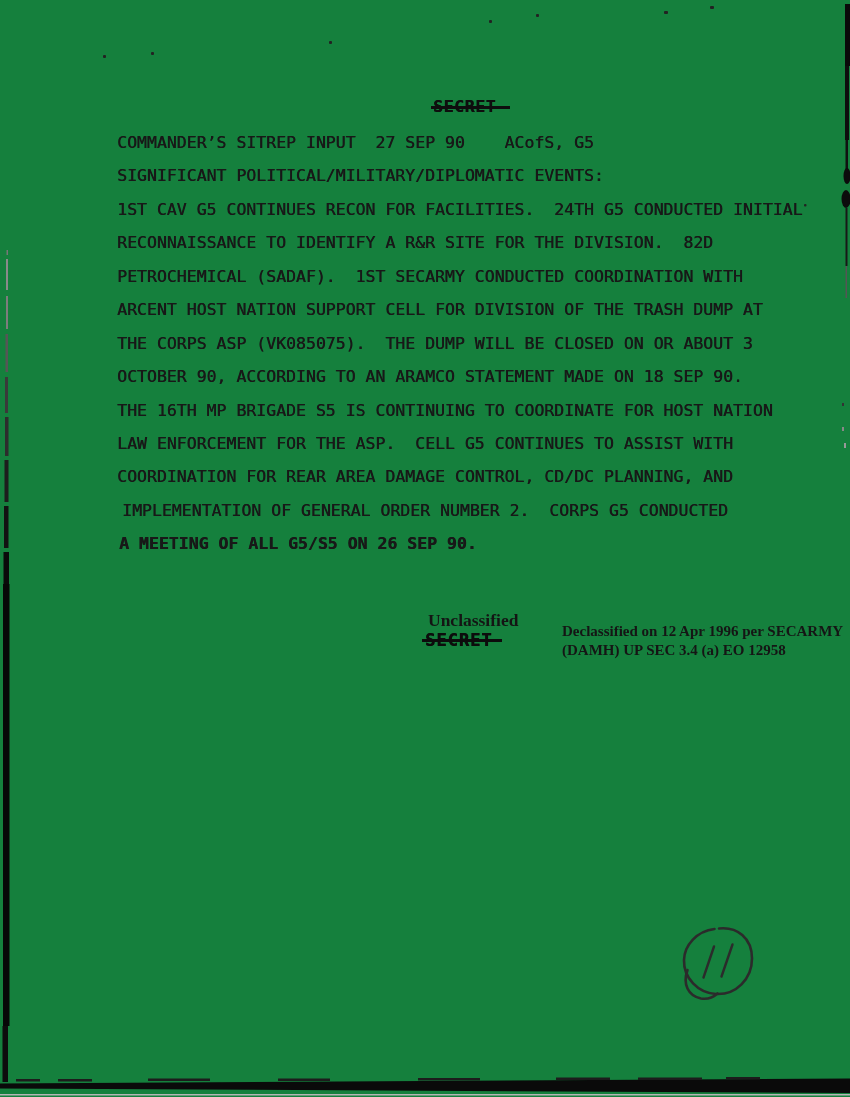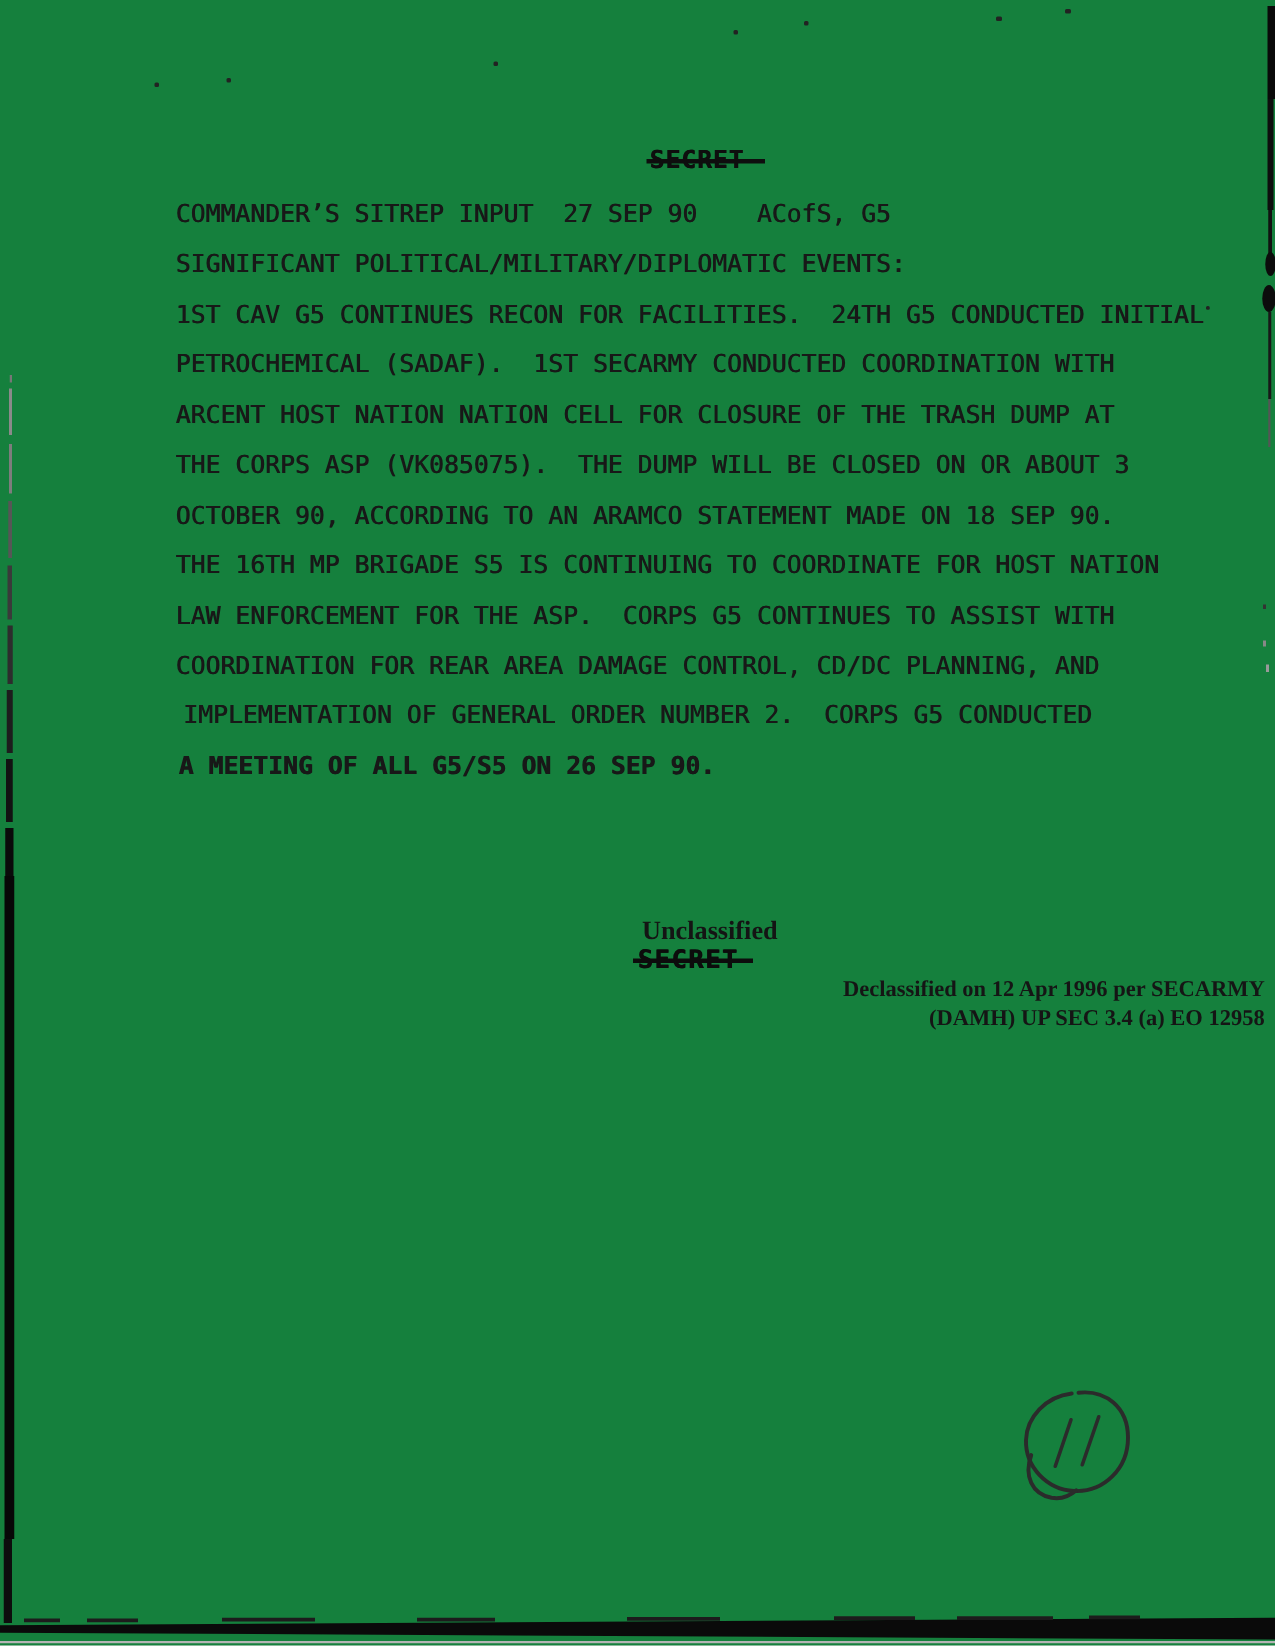--- a/index.html
+++ b/index.html
@@ -84,27 +84,26 @@
     left: -3px;
     right: -10px;
     top: 46%;
     height: 3.2px;
     background: #0c0c0c;
   }
   
   .declass-note {
     position: absolute;
     left: 562px;
-    top: 651px;
+    top: 622px;
     font-family: "Liberation Serif", "DejaVu Serif", serif;
     font-weight: bold;
     font-size: 15px;
     line-height: 18.6px;
     color: #151515;
-    text-align: right;
   }
 </style>
 </head>
 <body>
 
 <div class="page">
 
   <svg class="artifacts" viewBox="0 0 850 1097">
     <g>
       <rect x="6.5" y="250" width="1.5" height="5" fill="#777"></rect>
@@ -163,26 +162,27 @@
 
   <div class="secret-top">
     <span>SECRET</span>
     <span class="strike"></span>
   </div>
 
   <div class="typewriter">
     <div class="tw-line">COMMANDER’S SITREP INPUT  27 SEP 90    ACofS, G5</div>
     <div class="tw-line">SIGNIFICANT POLITICAL/MILITARY/DIPLOMATIC EVENTS:</div>
     <div class="tw-line">1ST CAV G5 CONTINUES RECON FOR FACILITIES.  24TH G5 CONDUCTED INITIAL</div>
+    <div class="tw-line">RECONNAISSANCE TO IDENTIFY A R&amp;R SITE FOR THE DIVISION.  82D</div>
     <div class="tw-line">PETROCHEMICAL (SADAF).  1ST SECARMY CONDUCTED COORDINATION WITH</div>
-    <div class="tw-line">ARCENT HOST NATION NATION CELL FOR CLOSURE OF THE TRASH DUMP AT</div>
+    <div class="tw-line">ARCENT HOST NATION SUPPORT CELL FOR DIVISION OF THE TRASH DUMP AT</div>
     <div class="tw-line">THE CORPS ASP (VK085075).  THE DUMP WILL BE CLOSED ON OR ABOUT 3</div>
     <div class="tw-line">OCTOBER 90, ACCORDING TO AN ARAMCO STATEMENT MADE ON 18 SEP 90.</div>
     <div class="tw-line">THE 16TH MP BRIGADE S5 IS CONTINUING TO COORDINATE FOR HOST NATION</div>
-    <div class="tw-line">LAW ENFORCEMENT FOR THE ASP.  CORPS G5 CONTINUES TO ASSIST WITH</div>
+    <div class="tw-line">LAW ENFORCEMENT FOR THE ASP.  CELL G5 CONTINUES TO ASSIST WITH</div>
     <div class="tw-line">COORDINATION FOR REAR AREA DAMAGE CONTROL, CD/DC PLANNING, AND</div>
     <div class="tw-line indent-1">IMPLEMENTATION OF GENERAL ORDER NUMBER 2.  CORPS G5 CONDUCTED</div>
     <div class="tw-line indent-2">A MEETING OF ALL G5/S5 ON 26 SEP 90.</div>
   </div>
 
   <div class="declass-center">
     <div class="unclassified">Unclassified</div>
     <div class="secret-bottom">
       <span>SECRET</span>
       <span class="strike"></span>

